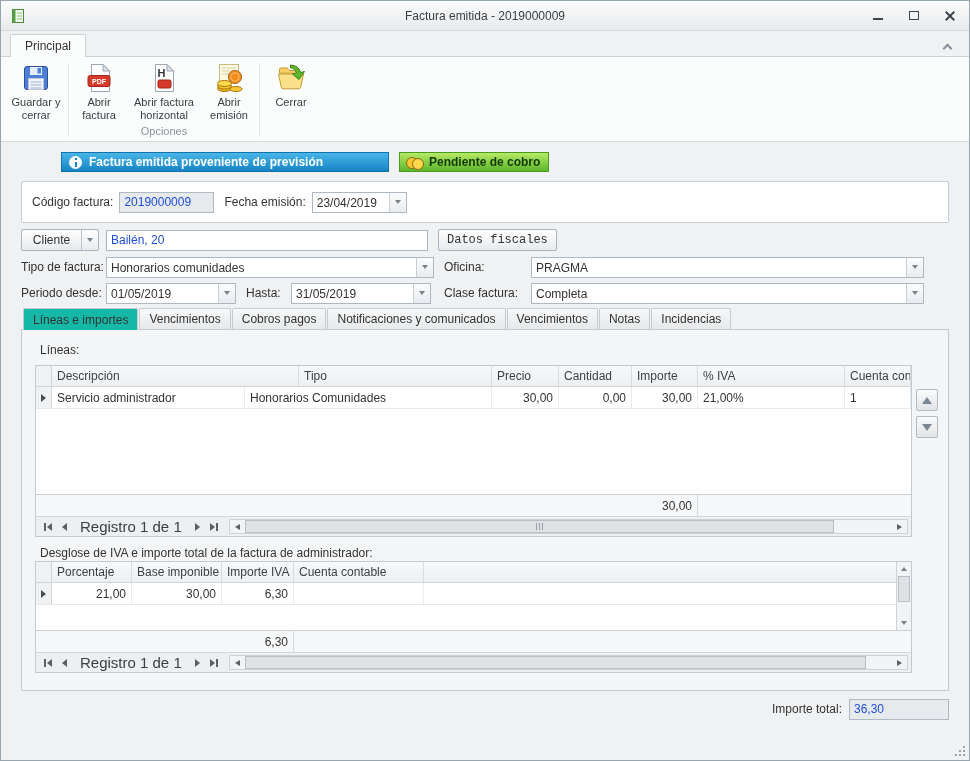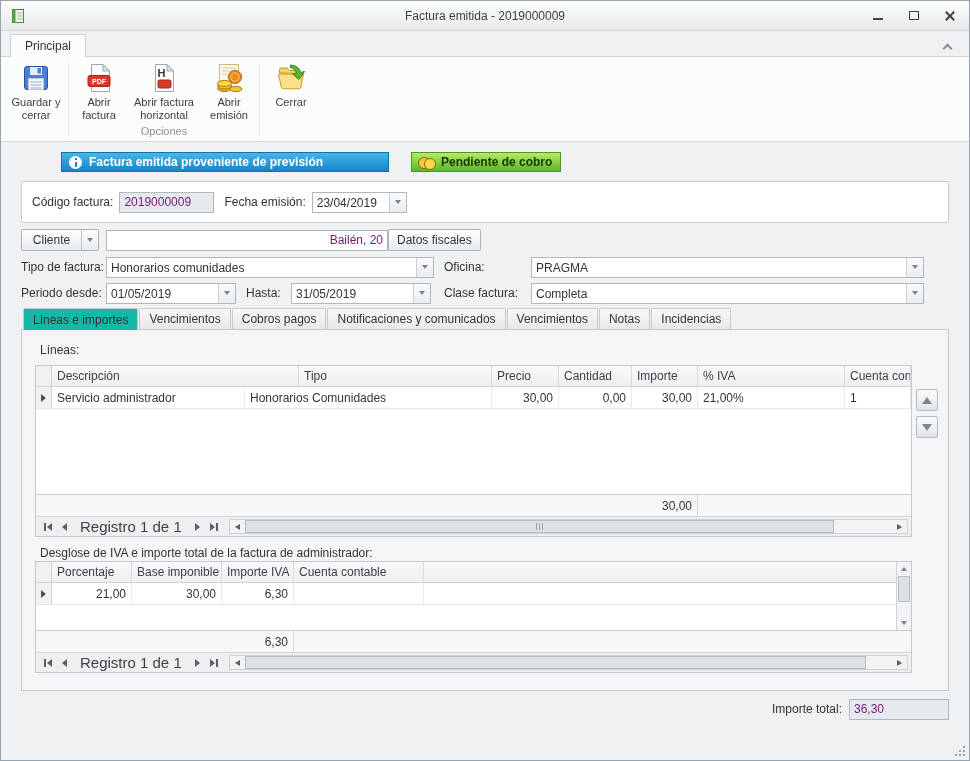--- a/index.html
+++ b/index.html
@@ -29,46 +29,46 @@
   .ribbon-group { display:flex; flex-direction:column; }
   .rg-buttons { display:flex; align-items:flex-start; flex:1; }
   .rg-label { height:17px; text-align:center; font-size:11px; color:#8b9198; padding-top:1px; }
   .rg-sep { width:1px; background:#e3e5e8; margin:4px 3px; }
   .ribbon-btn { background:none; border:none; display:flex; flex-direction:column; align-items:center; gap:2px; padding:3px 2px 0; font-family:inherit; font-size:11px; color:#3a3f44; line-height:1.2; text-align:center; cursor:pointer; }
   .ricon { width:32px; height:32px; display:block; }
 
   
   .client { flex:1; padding:10px 20px 0; display:flex; flex-direction:column; position:relative; }
 
-  .banners { display:flex; gap:22px; height:20px; flex:0 0 auto;padding-left:40px; }
+  .banners { display:flex; gap:10px; height:20px; flex:0 0 auto;padding-left:40px; }
   .banner-blue { width:328px; background:linear-gradient(#49b5e7,#1585c7); border:1px solid #1173ab; color:#fff; font-weight:bold; display:flex; align-items:center; gap:7px; padding:0 7px; }
   .info-icon { width:13px; height:13px; border-radius:50%; background:#fff; position:relative; flex:0 0 auto; }
   .info-icon::before { content:""; position:absolute; left:5.5px; top:2.5px; width:2px; height:2px; background:#1a86c8; }
   .info-icon::after { content:""; position:absolute; left:5.5px; top:6px; width:2px; height:5px; background:#1a86c8; }
   .banner-green { width:150px; background:linear-gradient(#b6ea66,#5cb62a); border:1px solid #4a9a20; color:#123a00; font-weight:bold; display:flex; align-items:center; gap:6px; padding:0 6px; }
   .coins-icon { position:relative; width:17px; height:13px; flex:0 0 auto; }
   .coins-icon::before { content:""; position:absolute; left:0; top:1px; width:10px; height:10px; border-radius:50%; background:#f6c832; border:1px solid #8a6a10; }
   .coins-icon::after { content:""; position:absolute; left:6px; top:2px; width:10px; height:10px; border-radius:50%; background:#ffd84e; border:1px solid #8a6a10; }
 
   .groupbox { margin-top:9px; height:42px; background:#ffffff; border:1px solid #c6cdd4; border-radius:2px; display:flex; align-items:center; padding:12px 10px; flex:0 0 auto; }
   .field-label { font-size:12px; color:#333; white-space:nowrap; }
 
-  .input { height:21px; border:1px solid #aeb8c2; background:#fff; font-size:12px; padding:0 4px; font-family:inherit; color:#701a75; }
+  .input { height:21px; border:1px solid #aeb8c2; background:#fff; font-size:12px; padding:0 4px; font-family:inherit; color:#1d4ed8; }
   .input.readonly { background:#e7eaed; }
 
   .combo { display:flex; height:21px; border:1px solid #aeb8c2; background:#fff; cursor:default; }
   .combo .val { flex:1; font-size:12px; padding:3px 4px 0; white-space:nowrap; overflow:hidden; }
   .combo .dd { width:17px; border-left:1px solid #c9cfd5; background:linear-gradient(#fafbfc,#e9ecef); display:flex; align-items:center; justify-content:center; cursor:pointer; }
   .tri-down-sm { width:0; height:0; border-left:3.5px solid transparent; border-right:3.5px solid transparent; border-top:4px solid #7a828a; }
 
   .form-row { display:flex; align-items:center; height:22px; flex:0 0 auto; }
   .mt6 { margin-top:6px; } .mt5 { margin-top:5px; } .mt4 { margin-top:4px;justify-content:center; }
   .mr25 { margin-right:25px; }
 
-  .btn { height:22px; border:1px solid #a9b3bd; border-radius:2px; background:linear-gradient(#fefefe,#e8ebee); font-family:Liberation Sans, sans-serif; font-size:12px; color:#333; cursor:pointer; padding:0 8px; }
+  .btn { height:22px; border:1px solid #a9b3bd; border-radius:2px; background:linear-gradient(#fefefe,#e8ebee); font-family:Liberation Mono, monospace; font-size:12px; color:#333; cursor:pointer; padding:0 8px; }
   .split-btn { height:22px; width:78px; border:1px solid #a9b3bd; border-radius:2px; background:linear-gradient(#fefefe,#e8ebee); display:flex; align-items:stretch; padding:0; cursor:pointer; font-family:inherit; }
   .split-btn .sb-label { flex:1; display:flex; align-items:center; justify-content:center; font-size:12px; color:#333; }
   .split-btn .sb-dd { width:17px; border-left:1px solid #b9c1c9; display:flex; align-items:center; justify-content:center; }
 
   .w-label-a { width:85px; flex:0 0 auto; }
   .w-label-b { width:87px; flex:0 0 auto; margin-left:10px; }
   .w-label-hasta { width:45px; flex:0 0 auto; margin-left:10px; }
   .combo-tipo { width:328px; flex:0 0 auto; }
   .combo-date { width:130px; flex:0 0 auto; }
   .combo-date2 { width:140px; flex:0 0 auto; }
@@ -283,21 +283,21 @@
       </div>
     </div>
 
     <div class="form-row mt6">
       <button class="split-btn" style="margin-right:7px">
         <span class="sb-label">Cliente</span>
         <span class="sb-dd">
             <span class="tri-down-sm"></span>
           </span>
       </button>
-      <input class="input" style="width: 282px; margin-right: 0; text-align: right;" value="Bailén, 20">
+      <input class="input" style="width: 322px; margin-right: 10px;" value="Bailén, 20">
       <button class="btn">Datos fiscales</button>
     </div>
 
     <div class="form-row mt5">
       <span class="field-label w-label-a">Tipo de factura:</span>
       <div class="combo combo-tipo">
         <div class="val">Honorarios comunidades</div>
         <div class="dd">
             <span class="tri-down-sm"></span>
           </div>

